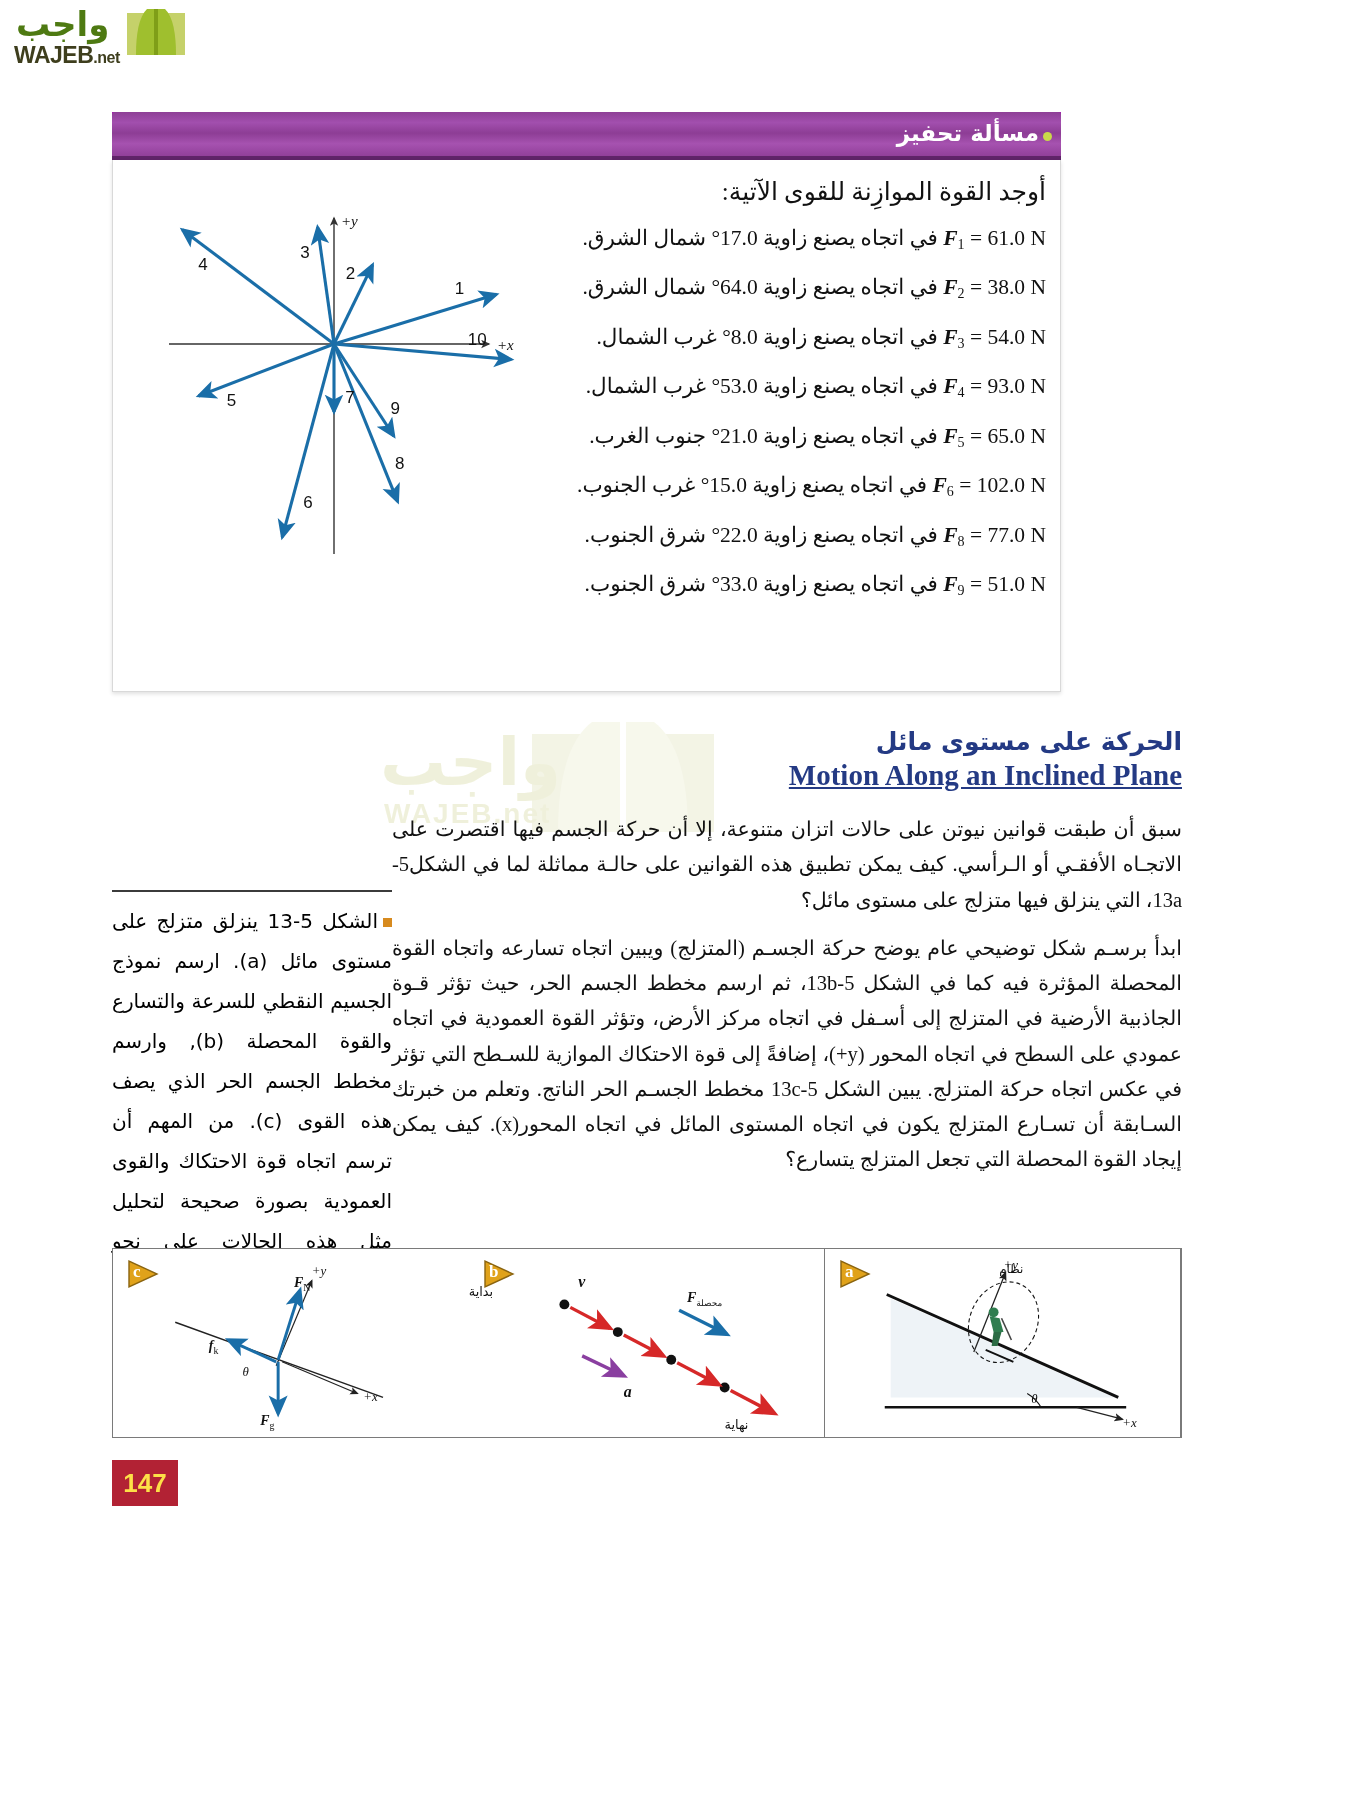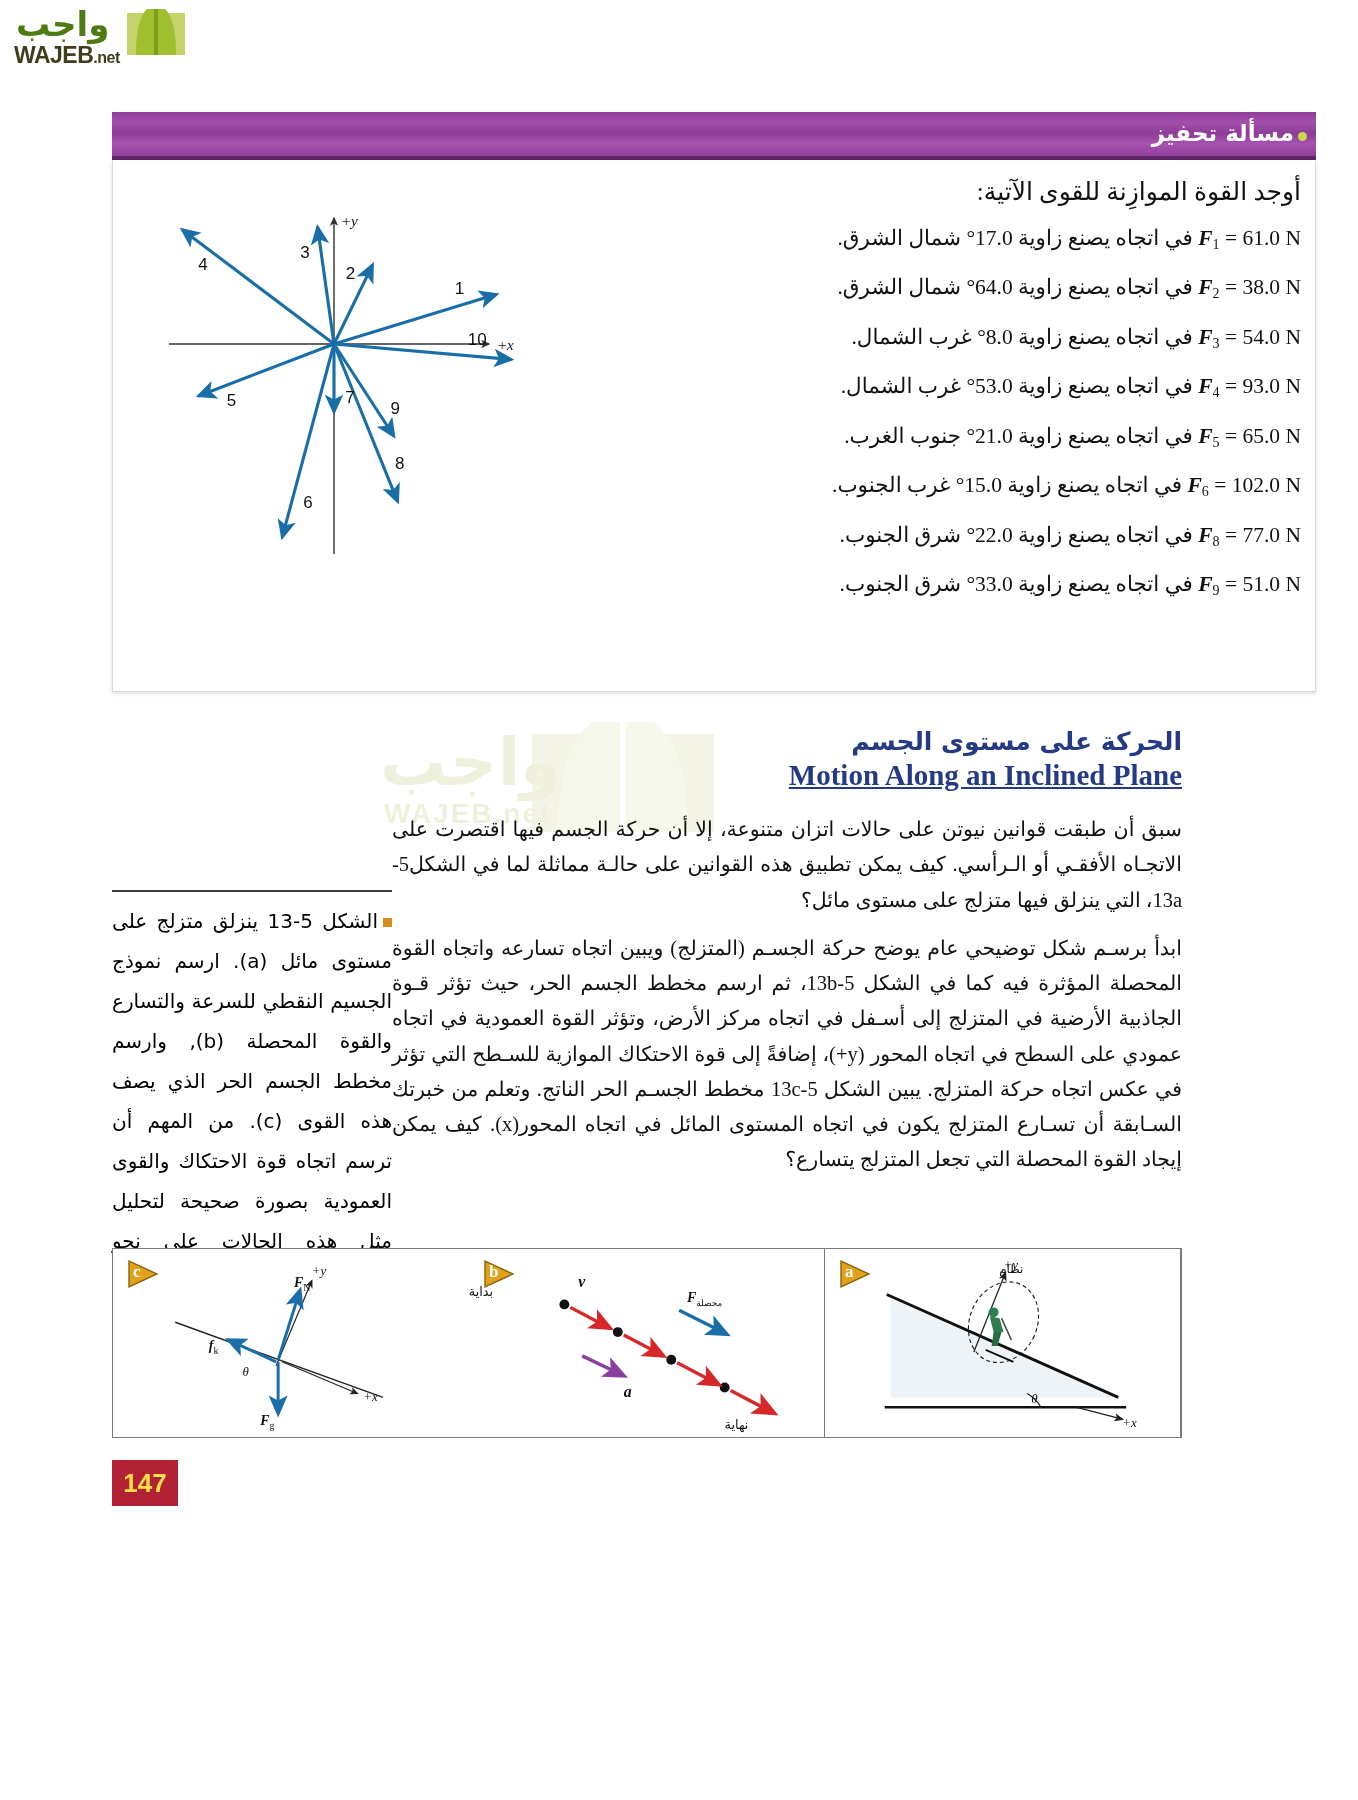--- a/index.html
+++ b/index.html
@@ -22,21 +22,21 @@
   .logo-en {
     position:absolute; left:4px; top:38px;
     font-family:"Liberation Sans", sans-serif;
     font-size:23px; font-weight:bold; color:#3e3e1d; letter-spacing:-0.5px;
   }
   .logo-en .net { font-size:16px; }
   #logo-book { position:absolute; left:115px; top:3px; width:62px; height:56px; }
 
   
   #challenge-box {
-    position:absolute; left:112px; top:112px; width:1204px; height:580px;
+    position:absolute; left:112px; top:112px; width:949px; height:580px;
     background:#a21caf;
   }
   #challenge-header {
     position:absolute; left:0; top:0; width:100%; height:48px;
     background:linear-gradient(to bottom,#8e3f96 0%,#a24fae 22%,#8d3d95 44%,#a652b0 66%,#8a3a92 100%);
     border-radius:3px 3px 0 0;
   }
   #challenge-header:after{
     content:""; position:absolute; left:0; bottom:0; width:100%; height:4px;
     background:#5f2468;
@@ -262,21 +262,21 @@
     <rect x="4" y="16" width="58" height="98" fill="#d9dcaa"></rect>
     <rect x="128" y="16" width="58" height="98" fill="#d9dcaa"></rect>
     <path d="M64 4 C 40 22 30 62 30 114 L 92 114 L 92 4 Z" fill="#e6e9c3"></path>
     <path d="M126 4 C 150 22 160 62 160 114 L 98 114 L 98 4 Z" fill="#e6e9c3"></path>
   </svg>
   <div class="wm-ar">واجب</div>
   <div class="wm-en">WAJEB.net</div>
 </div>
 
 <div id="section-heading">
-  <div id="heading-ar">الحركة على مستوى الجسم</div>
+  <div id="heading-ar">الحركة على مستوى مائل</div>
   <div id="heading-en">Motion Along an Inclined Plane</div>
 </div>
 
 <div id="body-text">
   <p>سبق أن طبقت قوانين نيوتن على حالات اتزان متنوعة، إلا أن حركة الجسم فيها اقتصرت على الاتجـاه الأفقـي أو الـرأسي. كيف يمكن تطبيق هذه القوانين على حالـة مماثلة لما في الشكل5-13a، التي ينزلق فيها متزلج على مستوى مائل؟</p>
   <p>ابدأ برسـم شكل توضيحي عام يوضح حركة الجسـم (المتزلج) ويبين اتجاه تسارعه واتجاه القوة المحصلة المؤثرة فيه كما في الشكل 13b-5، ثم ارسم مخطط الجسم الحر، حيث تؤثر قـوة الجاذبية الأرضية في المتزلج إلى أسـفل في اتجاه مركز الأرض، وتؤثر القوة العمودية في اتجاه عمودي على السطح في اتجاه المحور (y+)، إضافةً إلى قوة الاحتكاك الموازية للسـطح التي تؤثر في عكس اتجاه حركة المتزلج. يبين الشكل 13c-5 مخطط الجسـم الحر الناتج. وتعلم من خبرتك السـابقة أن تسـارع المتزلج يكون في اتجاه المستوى المائل في اتجاه المحور(x). كيف يمكن إيجاد القوة المحصلة التي تجعل المتزلج يتسارع؟</p>
 </div>
 
 <div id="sidebar-caption">
   <div id="caption-rule"></div>

